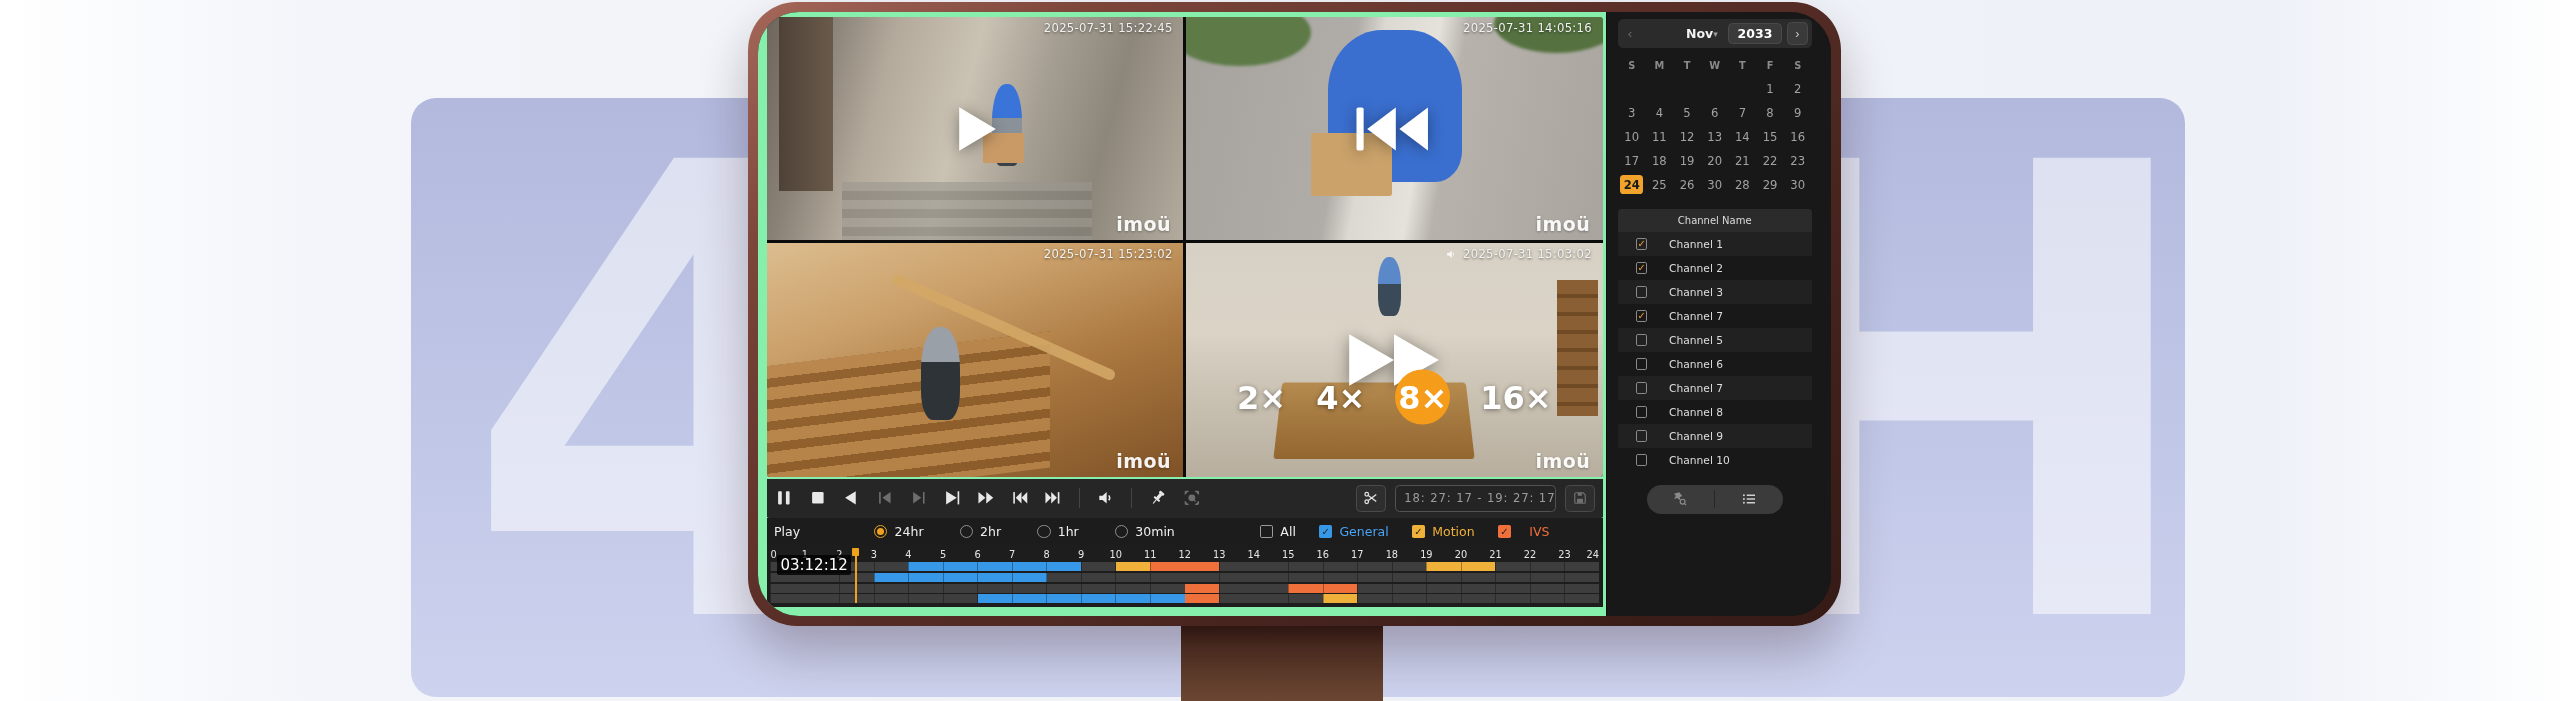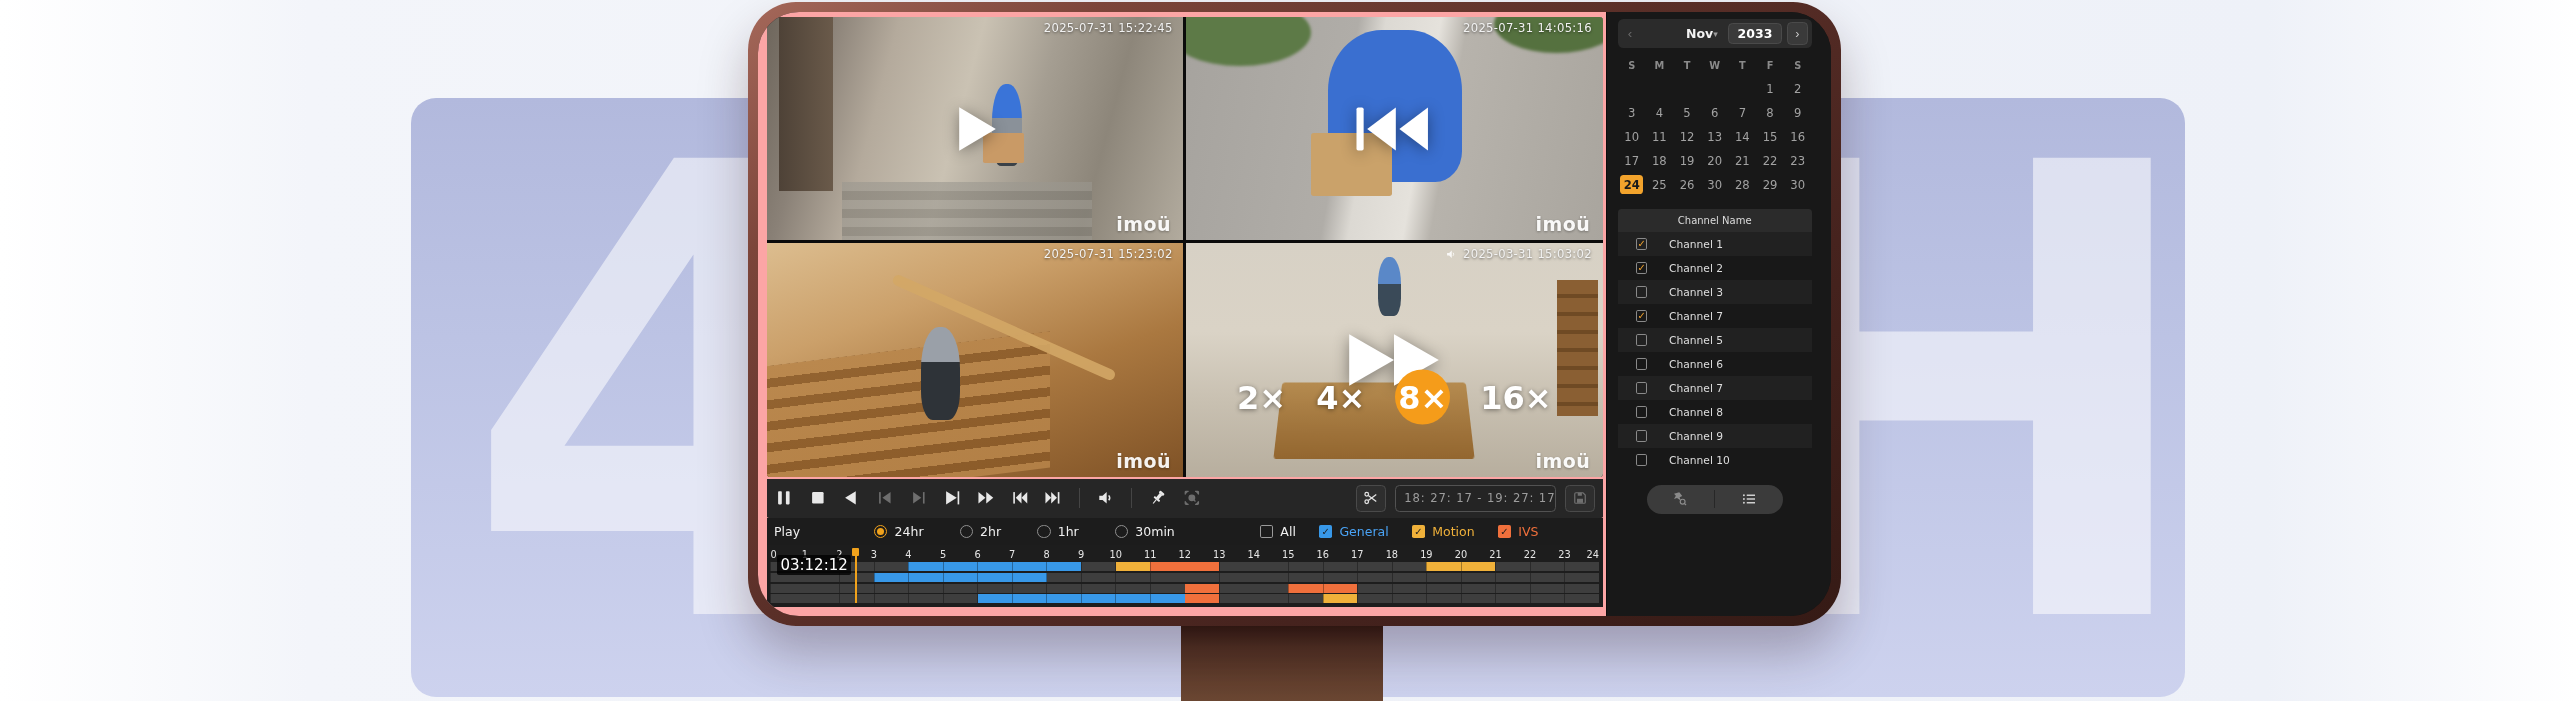--- a/index.html
+++ b/index.html
@@ -16,21 +16,21 @@
 
   
   .stand { position:absolute; left:1181px; top:624px; width:202px; height:77px;
            background:linear-gradient(180deg,#2c150e 0%,#4e2f22 30%,#63402e 75%,#6b4733 100%); }
   .monitor { position:absolute; left:748px; top:1.8px; width:1093px; height:624px; border-radius:48px;
              background:linear-gradient(145deg,#a5685a 0%,#7c453a 18%,#5a2f28 45%,#46231e 72%,#351a15 100%);
              box-shadow:0 27px 49px rgba(45,22,30,.28); }
   .screen { position:absolute; inset:9.8px; border-radius:41px; background:#151515; overflow:hidden; display:flex; }
 
   
-  .main { flex:1; display:flex; flex-direction:column; padding:5.4px 3.6px 9px 9px; min-width:0; background:#fca5a5; }
+  .main { flex:1; display:flex; flex-direction:column; padding:5.4px 3.6px 9px 9px; min-width:0; background:#86efac; }
   .vgrid { height:460px; display:grid; grid-template-columns:1fr 1fr; grid-template-rows:1fr 1.05fr; gap:2.7px; background:#0b0b0b; border-radius:3.6px; overflow:hidden; }
   .quad { position:relative; overflow:hidden; }
   .ts { position:absolute; top:4.5px; right:10.7px; font-size:11.6px; color:#f2f2f2; text-shadow:0 0.9px 2.7px rgba(0,0,0,.55); letter-spacing:0.3px; display:flex; align-items:center; gap:5.4px; }
   .logo { position:absolute; bottom:5.4px; right:12.5px; font-size:19px; font-weight:700; color:#ffffff; opacity:.93; letter-spacing:0.4px; text-shadow:0 0.9px 2.7px rgba(0,0,0,.35); }
   .ov-center { position:absolute; left:50%; top:50%; transform:translate(-50%,-50%); color:#fff; filter:drop-shadow(0 2.7px 7.2px rgba(0,0,0,.4)); }
   .ov-center svg { display:block; fill:#fff; }
   #speeds { position:absolute; left:0; right:0; top:66%; transform:translateY(-50%); display:flex; justify-content:center; align-items:center; gap:30px; }
   .spd { font-size:32px; font-weight:700; color:#fff; text-shadow:0 1.8px 5.4px rgba(0,0,0,.45); }
   .spd.on { width:55px; height:55px; background:#f59c1a; border-radius:50%; display:inline-flex; align-items:center; justify-content:center; text-shadow:none; }
 
@@ -181,21 +181,21 @@
 
           <div class="quad v-br">
             <div class="rack"></div>
             <div class="shelf"></div>
             <div class="person p-br"></div>
             <div class="ts">
               <svg viewBox="0 0 24 24" width="12.5" height="12.5" style="opacity:.85">
                   <polygon fill="#fff" points="4,9.5 8,9.5 13,5 13,19 8,14.5 4,14.5"></polygon>
                   <path d="M15.5,9 q2.5,3 0,6" stroke="#fff" stroke-width="1.8" fill="none"></path>
                 </svg>
-              <span>2025-03-31 15:03:02</span>
+              <span>2025-07-31 15:03:02</span>
             </div>
             <div class="ov-center">
               <svg viewBox="0 0 116 68" width="100" height="59">
                   <polygon points="6,4 58,34 6,64"></polygon>
                   <polygon points="58,4 110,34 58,64"></polygon>
                 </svg>
             </div>
             <div id="speeds">
                 <span class="spd">2×</span>
                 <span class="spd">4×</span>
@@ -339,21 +339,21 @@
               <label class="type-item">
                 <span class="cb on" style="background: rgb(56, 152, 232);">✓</span>
                 <span style="color: rgb(74, 163, 245);">General</span>
               </label>
               <label class="type-item">
                 <span class="cb on" style="background: rgb(240, 177, 58);">✓</span>
                 <span style="color: rgb(240, 177, 58);">Motion</span>
               </label>
               <label class="type-item">
                 <span class="cb on" style="background: rgb(240, 112, 60);">✓</span>
-                <span style="color: rgb(240, 112, 60);">IVS</span>
+                <span style="color: rgb(240, 112, 60); margin-left: 11px;">IVS</span>
               </label>
             </div>
         </div>
 
         <div class="timeline">
           <div class="tl-inner">
             <div id="ruler">
                 <span class="tick first" style="left: 0%;">0</span>
                 <span class="tick" style="left: 4.16667%;">1</span>
                 <span class="tick" style="left: 8.33333%;">2</span>

